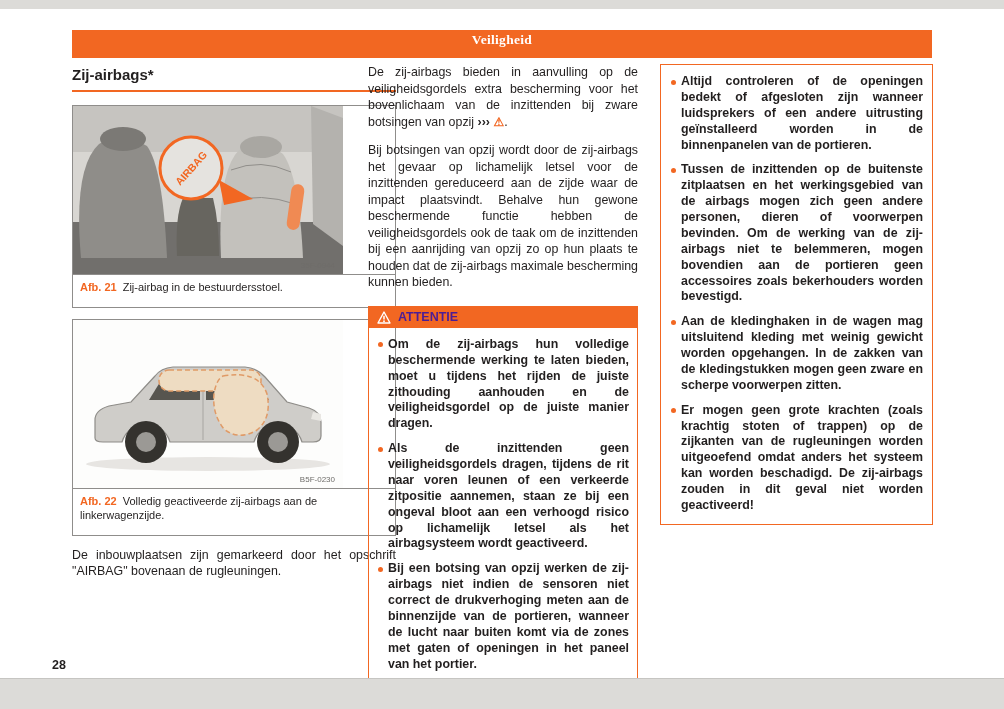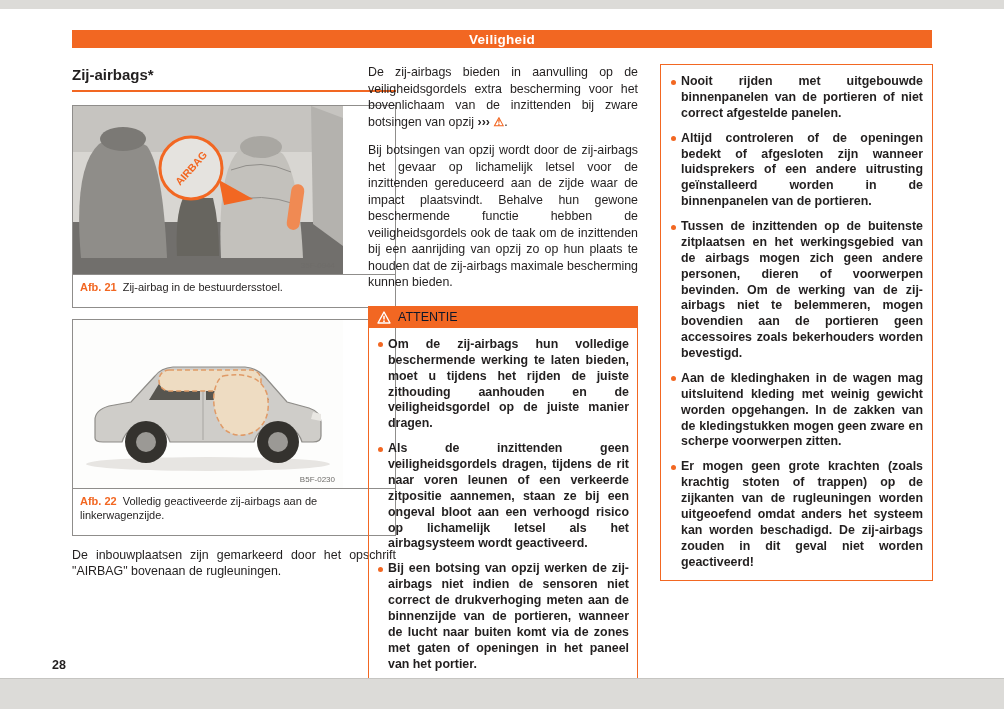--- a/index.html
+++ b/index.html
@@ -6,23 +6,23 @@
   * { margin:0; padding:0; box-sizing:border-box; }
   html,body { width:1004px; height:709px; }
   body { position:relative; overflow:hidden; background:#ffffff; color:var(--ink);
          font-family:"Liberation Sans", sans-serif; }
   svg text { font-family:"Liberation Sans", sans-serif; }
 
   .top-strip { position:absolute; top:0; left:0; width:100%; height:9px; background:#dcdbd8; }
   .bottom-strip { position:absolute; bottom:0; left:0; width:100%; height:31px;
                   background:#dcdbd8; border-top:1px solid #c6c5c2; }
 
-  .header-bar { position:absolute; left:72px; top:30px; width:860px; height:18px;
+  .header-bar { position:absolute; left:72px; top:30px; width:860px; height:28px;
                 background:var(--orange); color:#fff; font-size:13.5px; font-weight:bold;
-                text-align:center; line-height:20px; letter-spacing:.3px; }
+                text-align:center; line-height:20px; letter-spacing:.3px;font-family:Liberation Serif, serif; }
 
   .col { position:absolute; }
   .col-left   { left:72px;  top:66px; width:324px; }
   .col-middle { left:368px; top:64px; width:270px; }
   .col-right  { left:660px; top:64px; width:273px; }
 
   .section-heading { font-size:15px; font-weight:bold; padding-bottom:7px;
                      border-bottom:2px solid var(--orange); margin-bottom:13px; }
 
   .figbox { border:1px solid var(--fig-border); margin-bottom:11px; background:#fff; }
@@ -32,21 +32,21 @@
                  padding:5px 7px 12px; }
   .fig-label { color:var(--orange); font-weight:bold; padding-right:6px; }
 
   .body-text { font-size:12.4px; line-height:1.33; text-align:justify; margin-bottom:12px; hyphens:auto; }
   .chevrons { font-weight:bold; }
   .ref-link { color:var(--orange); font-weight:bold; }
   .warn-glyph { color:var(--orange); font-size:12px; font-weight:bold; }
 
   .attention-box { border:1px solid var(--orange); margin-top:15px; }
   .attention-header { display:flex; align-items:center; gap:7px; background:var(--orange);
-                      color:#0f172a; font-size:12.5px; font-weight:normal; padding:0 8px; height:21px; }
+                      color:#4c1d95; font-size:12.5px; font-weight:bold; padding:0 8px; height:21px; }
   .attention-body { padding:9px 8px 1px; }
 
   .bullet-list { list-style:none; }
   .bullet-list li { position:relative; padding-left:11px; font-size:12.4px; font-weight:bold;
                     line-height:1.28; text-align:justify; margin-bottom:9px; hyphens:auto; }
   .bullet-list li::before { content:""; position:absolute; left:1px; top:5.5px; width:5px; height:5px;
                             border-radius:50%; background:var(--orange); }
 
   .warning-box { border:1.5px solid var(--orange); padding:9px 9px 1px; background:#fff; }
 
@@ -140,21 +140,20 @@
         <li>Als de inzittenden geen veiligheidsgordels dragen, tijdens de rit naar voren leunen of een verkeerde zitpositie aannemen, staan ze bij een ongeval bloot aan een verhoogd risico op lichamelijk letsel als het airbagsysteem wordt geactiveerd.</li>
         <li>Bij een botsing van opzij werken de zij-airbags niet indien de sensoren niet correct de drukverhoging meten aan de binnenzijde van de portieren, wanneer de lucht naar buiten komt via de zones met gaten of openingen in het paneel van het portier.</li>
       </ul>
     </div>
   </div>
 </div>
 
 <div class="col col-right">
   <div class="warning-box">
     <ul class="bullet-list">
-      <li>Nooit rijden met uitgebouwde binnenpanelen van de portieren of niet correct afgestelde panelen.</li>
       <li>Altijd controleren of de openingen bedekt of afgesloten zijn wanneer luidsprekers of een andere uitrusting geïnstalleerd worden in de binnenpanelen van de portieren.</li>
       <li>Tussen de inzittenden op de buitenste zitplaatsen en het werkingsgebied van de airbags mogen zich geen andere personen, dieren of voorwerpen bevinden. Om de werking van de zij-airbags niet te belemmeren, mogen bovendien aan de portieren geen accessoires zoals bekerhouders worden bevestigd.</li>
       <li>Aan de kledinghaken in de wagen mag uitsluitend kleding met weinig gewicht worden opgehangen. In de zakken van de kledingstukken mogen geen zware en scherpe voorwerpen zitten.</li>
       <li>Er mogen geen grote krachten (zoals krachtig stoten of trappen) op de zijkanten van de rugleuningen worden uitgeoefend omdat anders het systeem kan worden beschadigd. De zij-airbags zouden in dit geval niet worden geactiveerd!</li>
     </ul>
   </div>
 </div>
 
 <div class="page-number">28</div>
 <div class="bottom-strip"></div>

